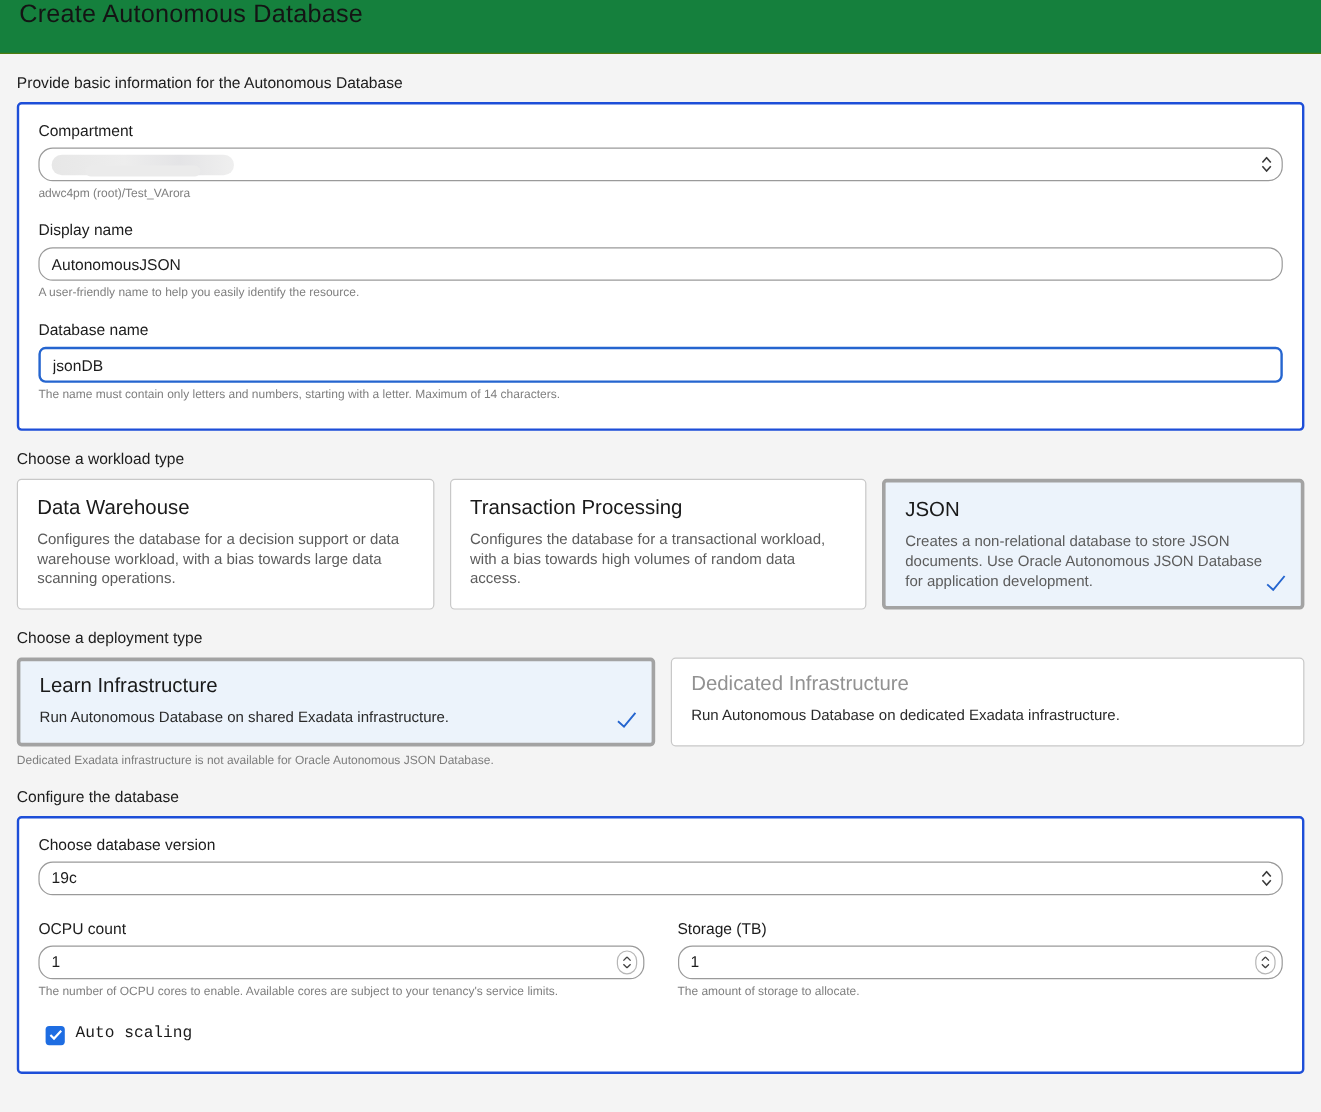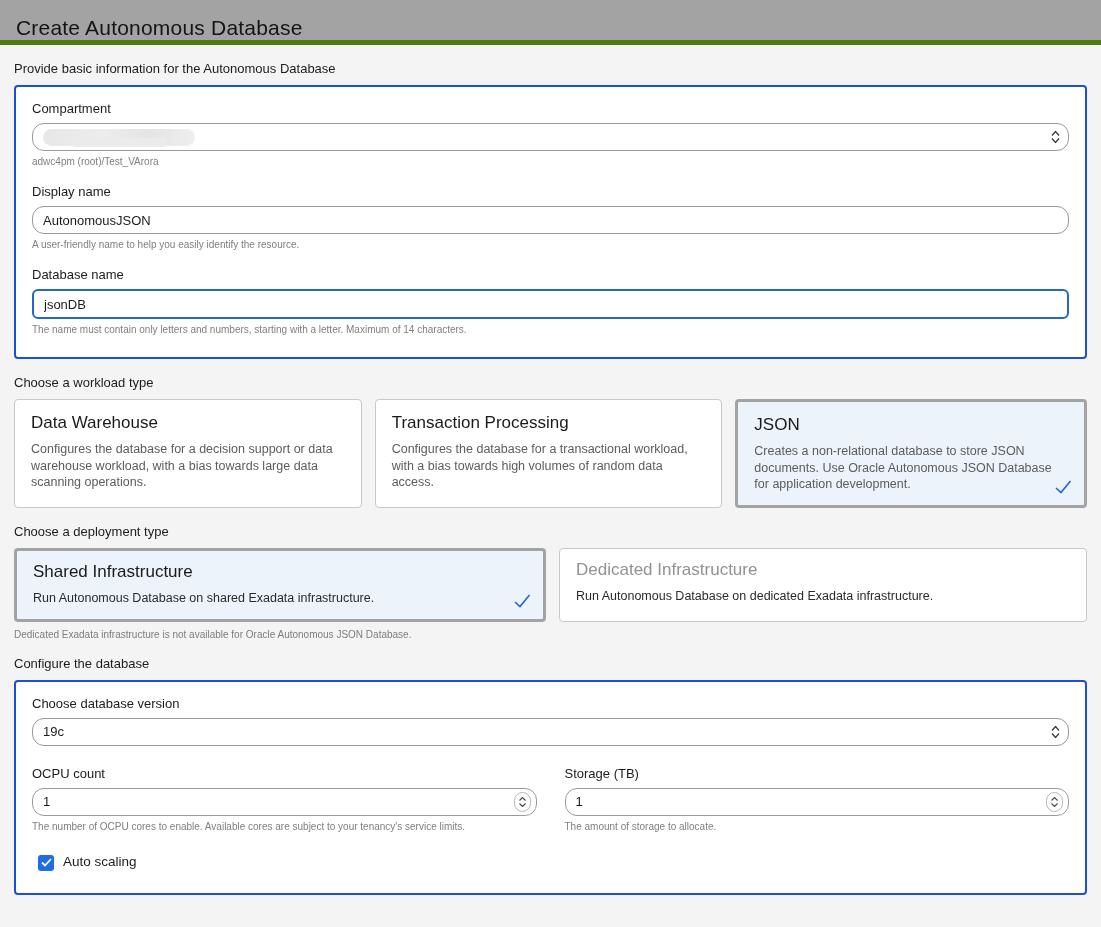--- a/index.html
+++ b/index.html
@@ -4,24 +4,24 @@
 <style>
   * { box-sizing: border-box; margin: 0; padding: 0; }
   html, body { width: 1101px; height: 927px; overflow: hidden; }
   body {
     font-family: "Liberation Sans", sans-serif;
     background: #f4f4f4;
     color: #1b1b1b;
   }
   .hdr {
     height: 45px;
-    background: #a3a3a3;
-    border-bottom: 5px solid #4d7c0f;
+    background: #15803d;
+    border-bottom: 1px solid #4d7c0f;
     display: flex;
-    align-items: flex-end;
+    align-items: flex-start;
     padding: 0 16px;
   }
   .hdr-title { font-size: 21px; font-weight: 400; color: #141414; letter-spacing: 0.2px; }
   .content { padding: 0 14px 14px 14px; }
   .sec-label { font-size: 13px; color: #1c1c1c; margin: 16px 0 9px 0; }
   .panel {
     background: #fff;
     border: 2px solid #1d4ed8;
     border-radius: 4px;
     padding: 14px 16px 22px 16px;
@@ -92,21 +92,21 @@
   .cb-row { margin-top: 22px; margin-left: 6px; display: flex; align-items: flex-start; }
   .cb {
     width: 16px; height: 16px;
     background: #1e6de2;
     border-radius: 3px;
     flex: none;
     display: flex; align-items: center; justify-content: center;
     cursor: pointer;
     margin-top: 1px;
   }
-  .cb-body { margin-left: 9px; }
+  .cb-body { margin-left: 9px; font-family: Liberation Mono, monospace; }
   .cb-label { font-size: 13.5px; color: #1c1c1c; }
   .cb-help { font-size: 10.5px; color: #7f7f7f; margin-top: 5px; }
   .link { color: #2f66d0; text-decoration: underline; cursor: pointer; }
   .redact {
     width: 152px; height: 17px;
     border-radius: 9px;
     background: linear-gradient(90deg, #e7e7e7 0%, #ededed 40%, #e4e4e6 70%, #efefef 100%);
     position: relative;
   }
   .redact::after {
@@ -180,21 +180,21 @@
             <polyline points="1,8 6,12.5 15.5,1" fill="none" stroke="#2565cf" stroke-width="1.6"></polyline>
           </svg>
       </span>
     </div>
   </div>
 
   <div class="sec-label">Choose a deployment type</div>
 
   <div class="cards">
     <div class="card dep-card selected">
-      <div class="card-title">Shared Infrastructure</div>
+      <div class="card-title">Learn Infrastructure</div>
       <div class="card-desc dark">Run Autonomous Database on shared Exadata infrastructure.</div>
       <span class="check">
         <svg width="17" height="14" viewBox="0 0 17 14">
             <polyline points="1,8 6,12.5 15.5,1" fill="none" stroke="#2565cf" stroke-width="1.6"></polyline>
           </svg>
       </span>
     </div>
     <div class="card dep-card">
       <div class="card-title dimmed">Dedicated Infrastructure</div>
       <div class="card-desc dark">Run Autonomous Database on dedicated Exadata infrastructure.</div>

